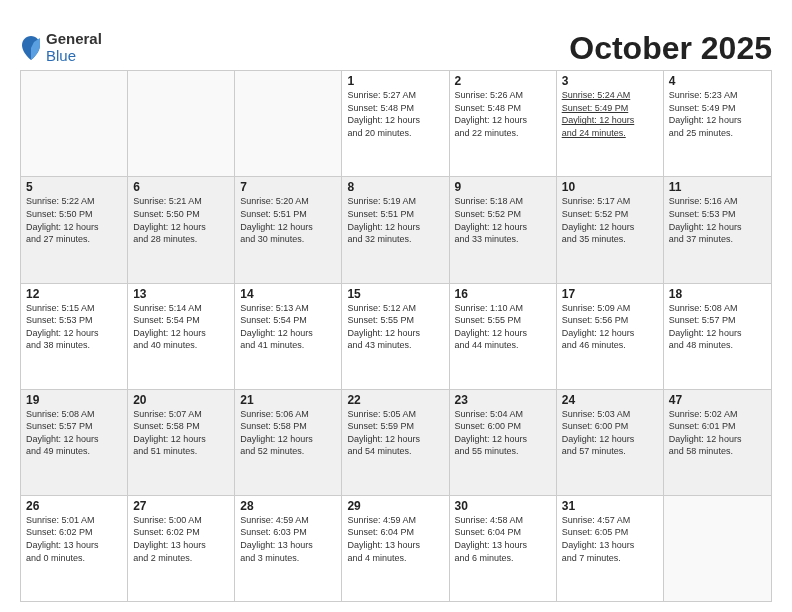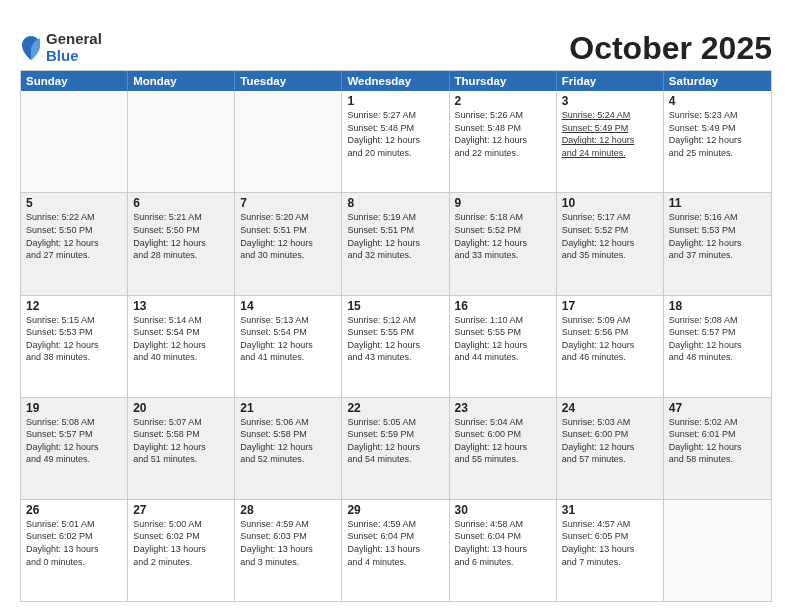--- a/index.html
+++ b/index.html
@@ -33,21 +33,21 @@
       flex-direction: column;
       line-height: 1.1;
     }
     .logo-general {
       font-size: 15px;
       font-weight: bold;
       color: #333;
     }
     .logo-blue {
       font-size: 15px;
-      font-weight: bold;
+      font-weight: normal;
       color: #2a6db5;
     }
     .logo-icon {
       width: 22px;
       height: 28px;
       margin-right: 4px;
     }
     .title-block {
       text-align: right;
     }
@@ -133,29 +133,20 @@
         <span class="logo-general">General</span>
         <span class="logo-blue">Blue</span>
       </div>
     </div>
     <div class="title-block">
       <div class="month-title">October 2025</div>
     </div>
   </div>
 
   <div class="calendar">
-    <div class="cal-header" id="cal-header">
-        <div class="cal-header-cell">Sunday</div>
-        <div class="cal-header-cell">Monday</div>
-        <div class="cal-header-cell">Tuesday</div>
-        <div class="cal-header-cell">Wednesday</div>
-        <div class="cal-header-cell">Thursday</div>
-        <div class="cal-header-cell">Friday</div>
-        <div class="cal-header-cell">Saturday</div>
-      </div>
     <div class="cal-body" id="cal-body">
         <div class="cal-row">
           <div class="cal-cell empty"></div>
           <div class="cal-cell empty"></div>
           <div class="cal-cell empty"></div>
           <div class="cal-cell">
             <span class="day-num">1</span>
             <div class="day-info" style="white-space: pre-line;">Sunrise: 5:27 AM
 Sunset: 5:48 PM
 Daylight: 12 hours

